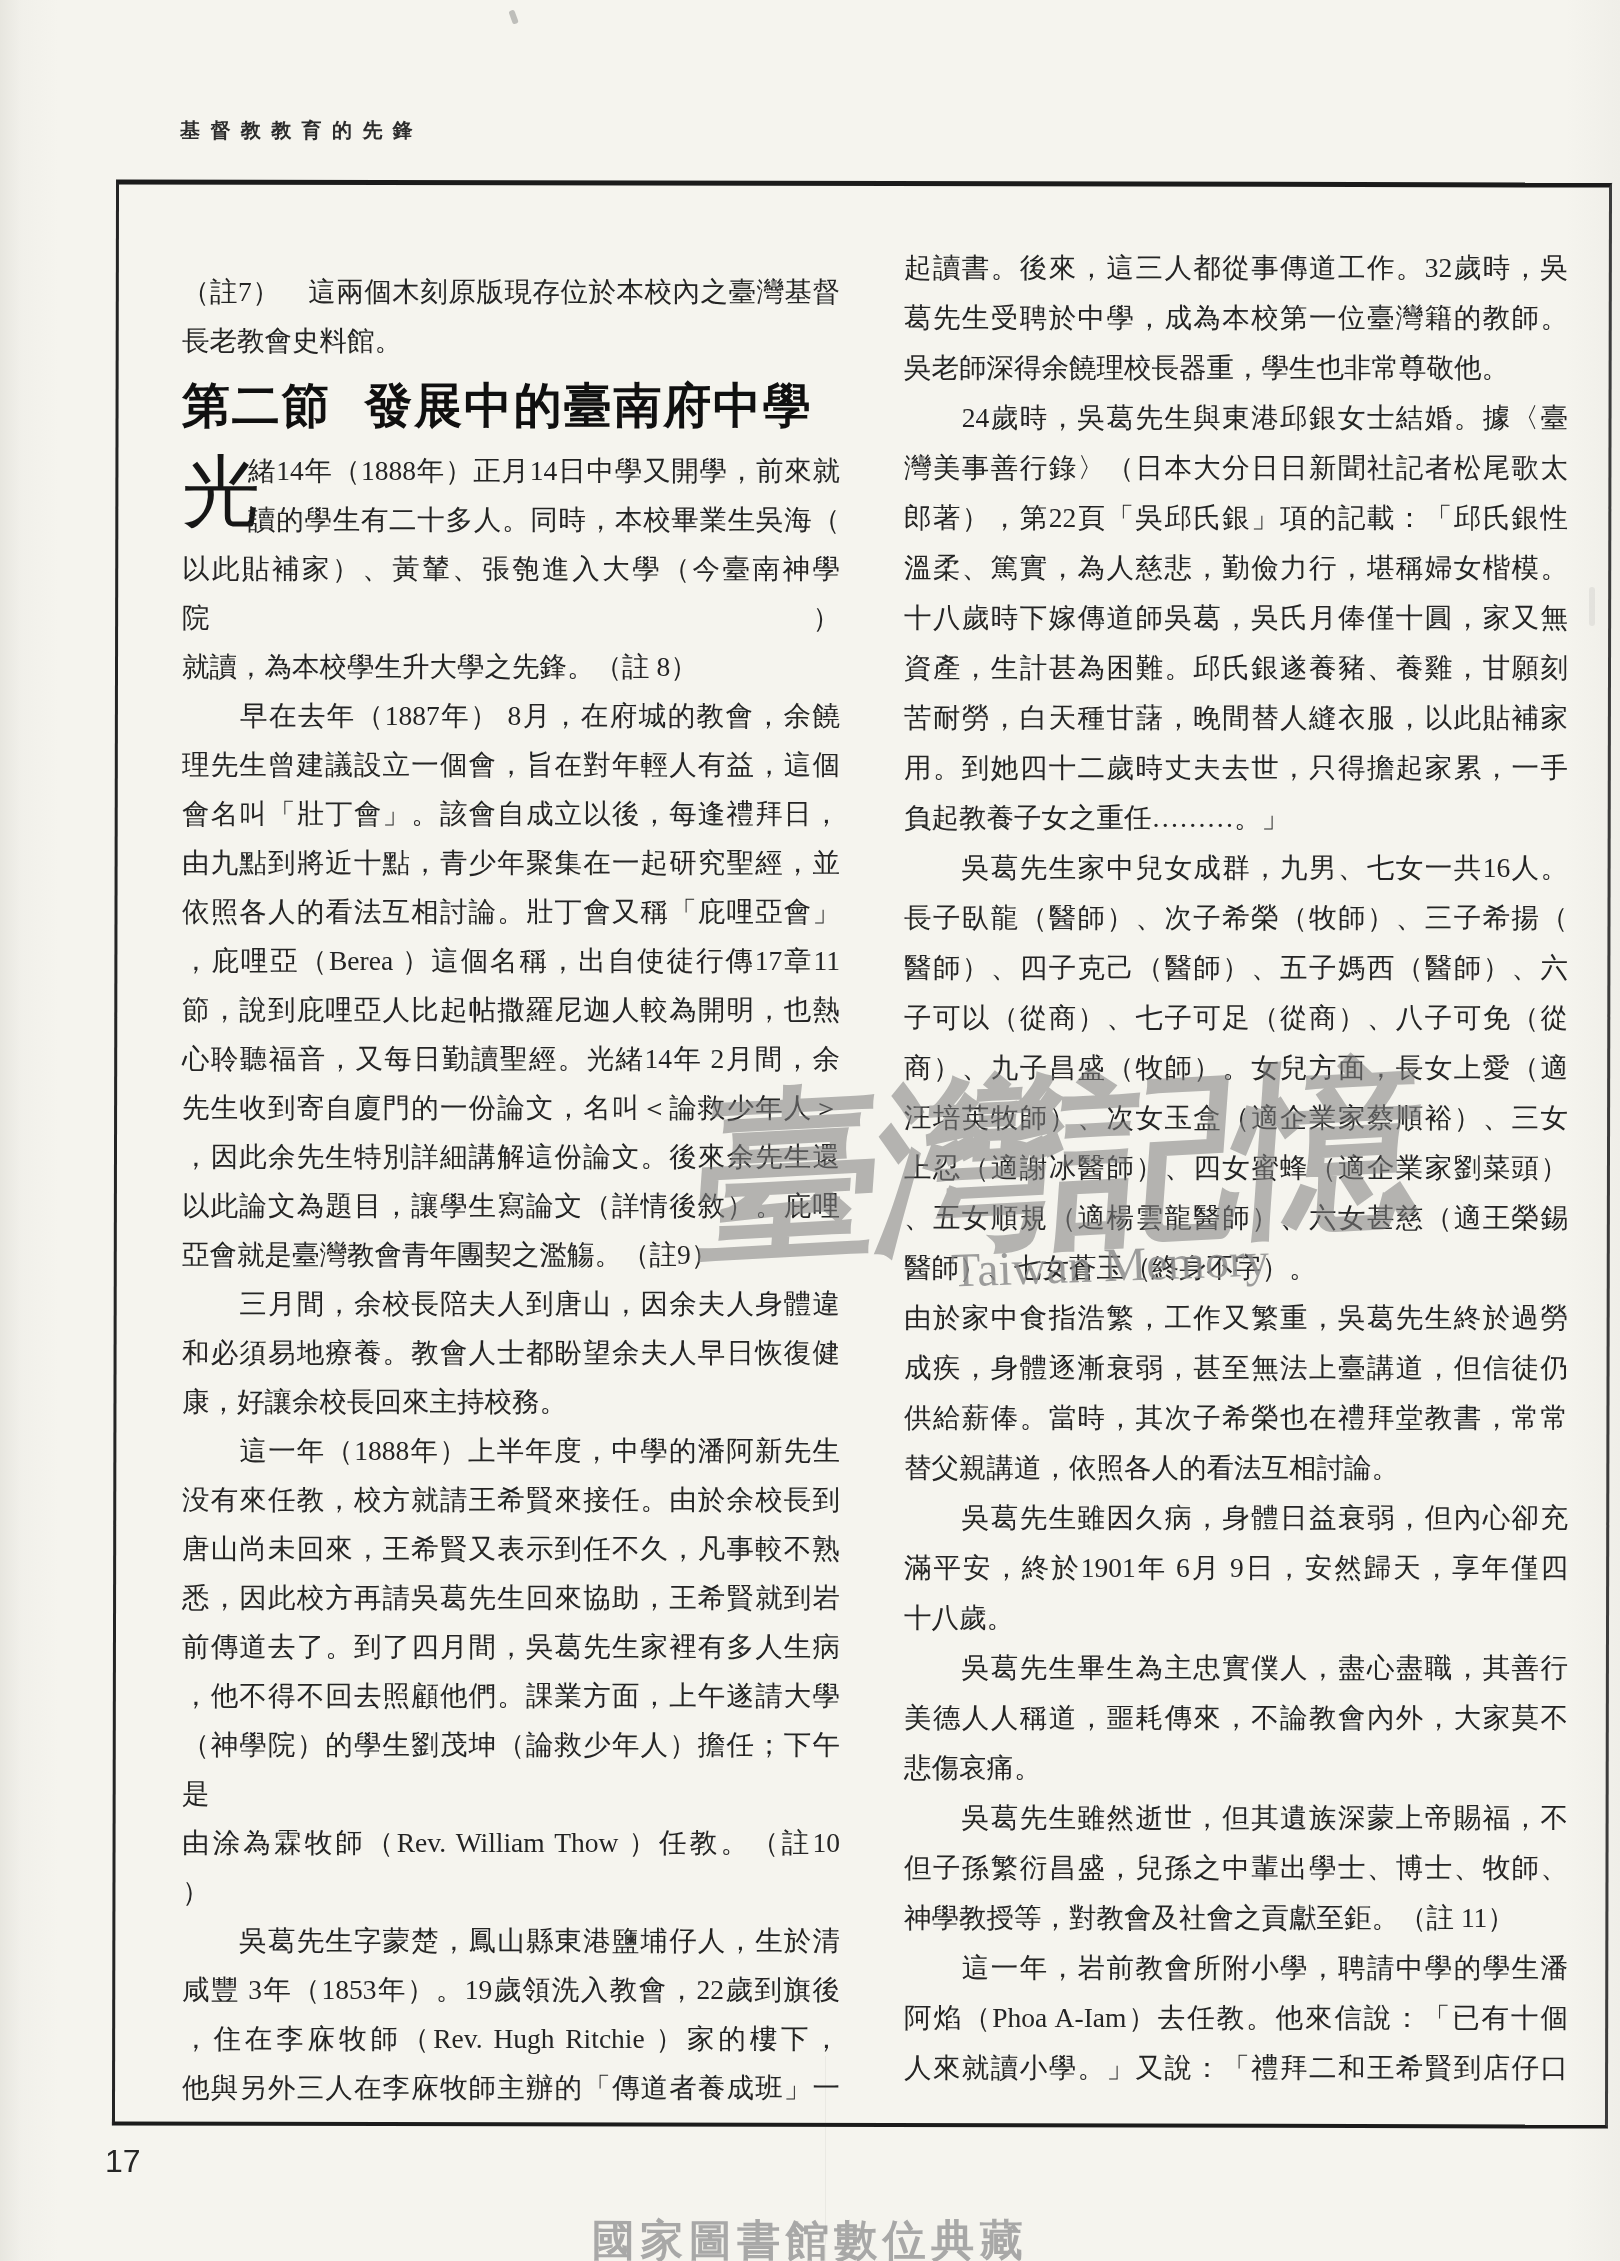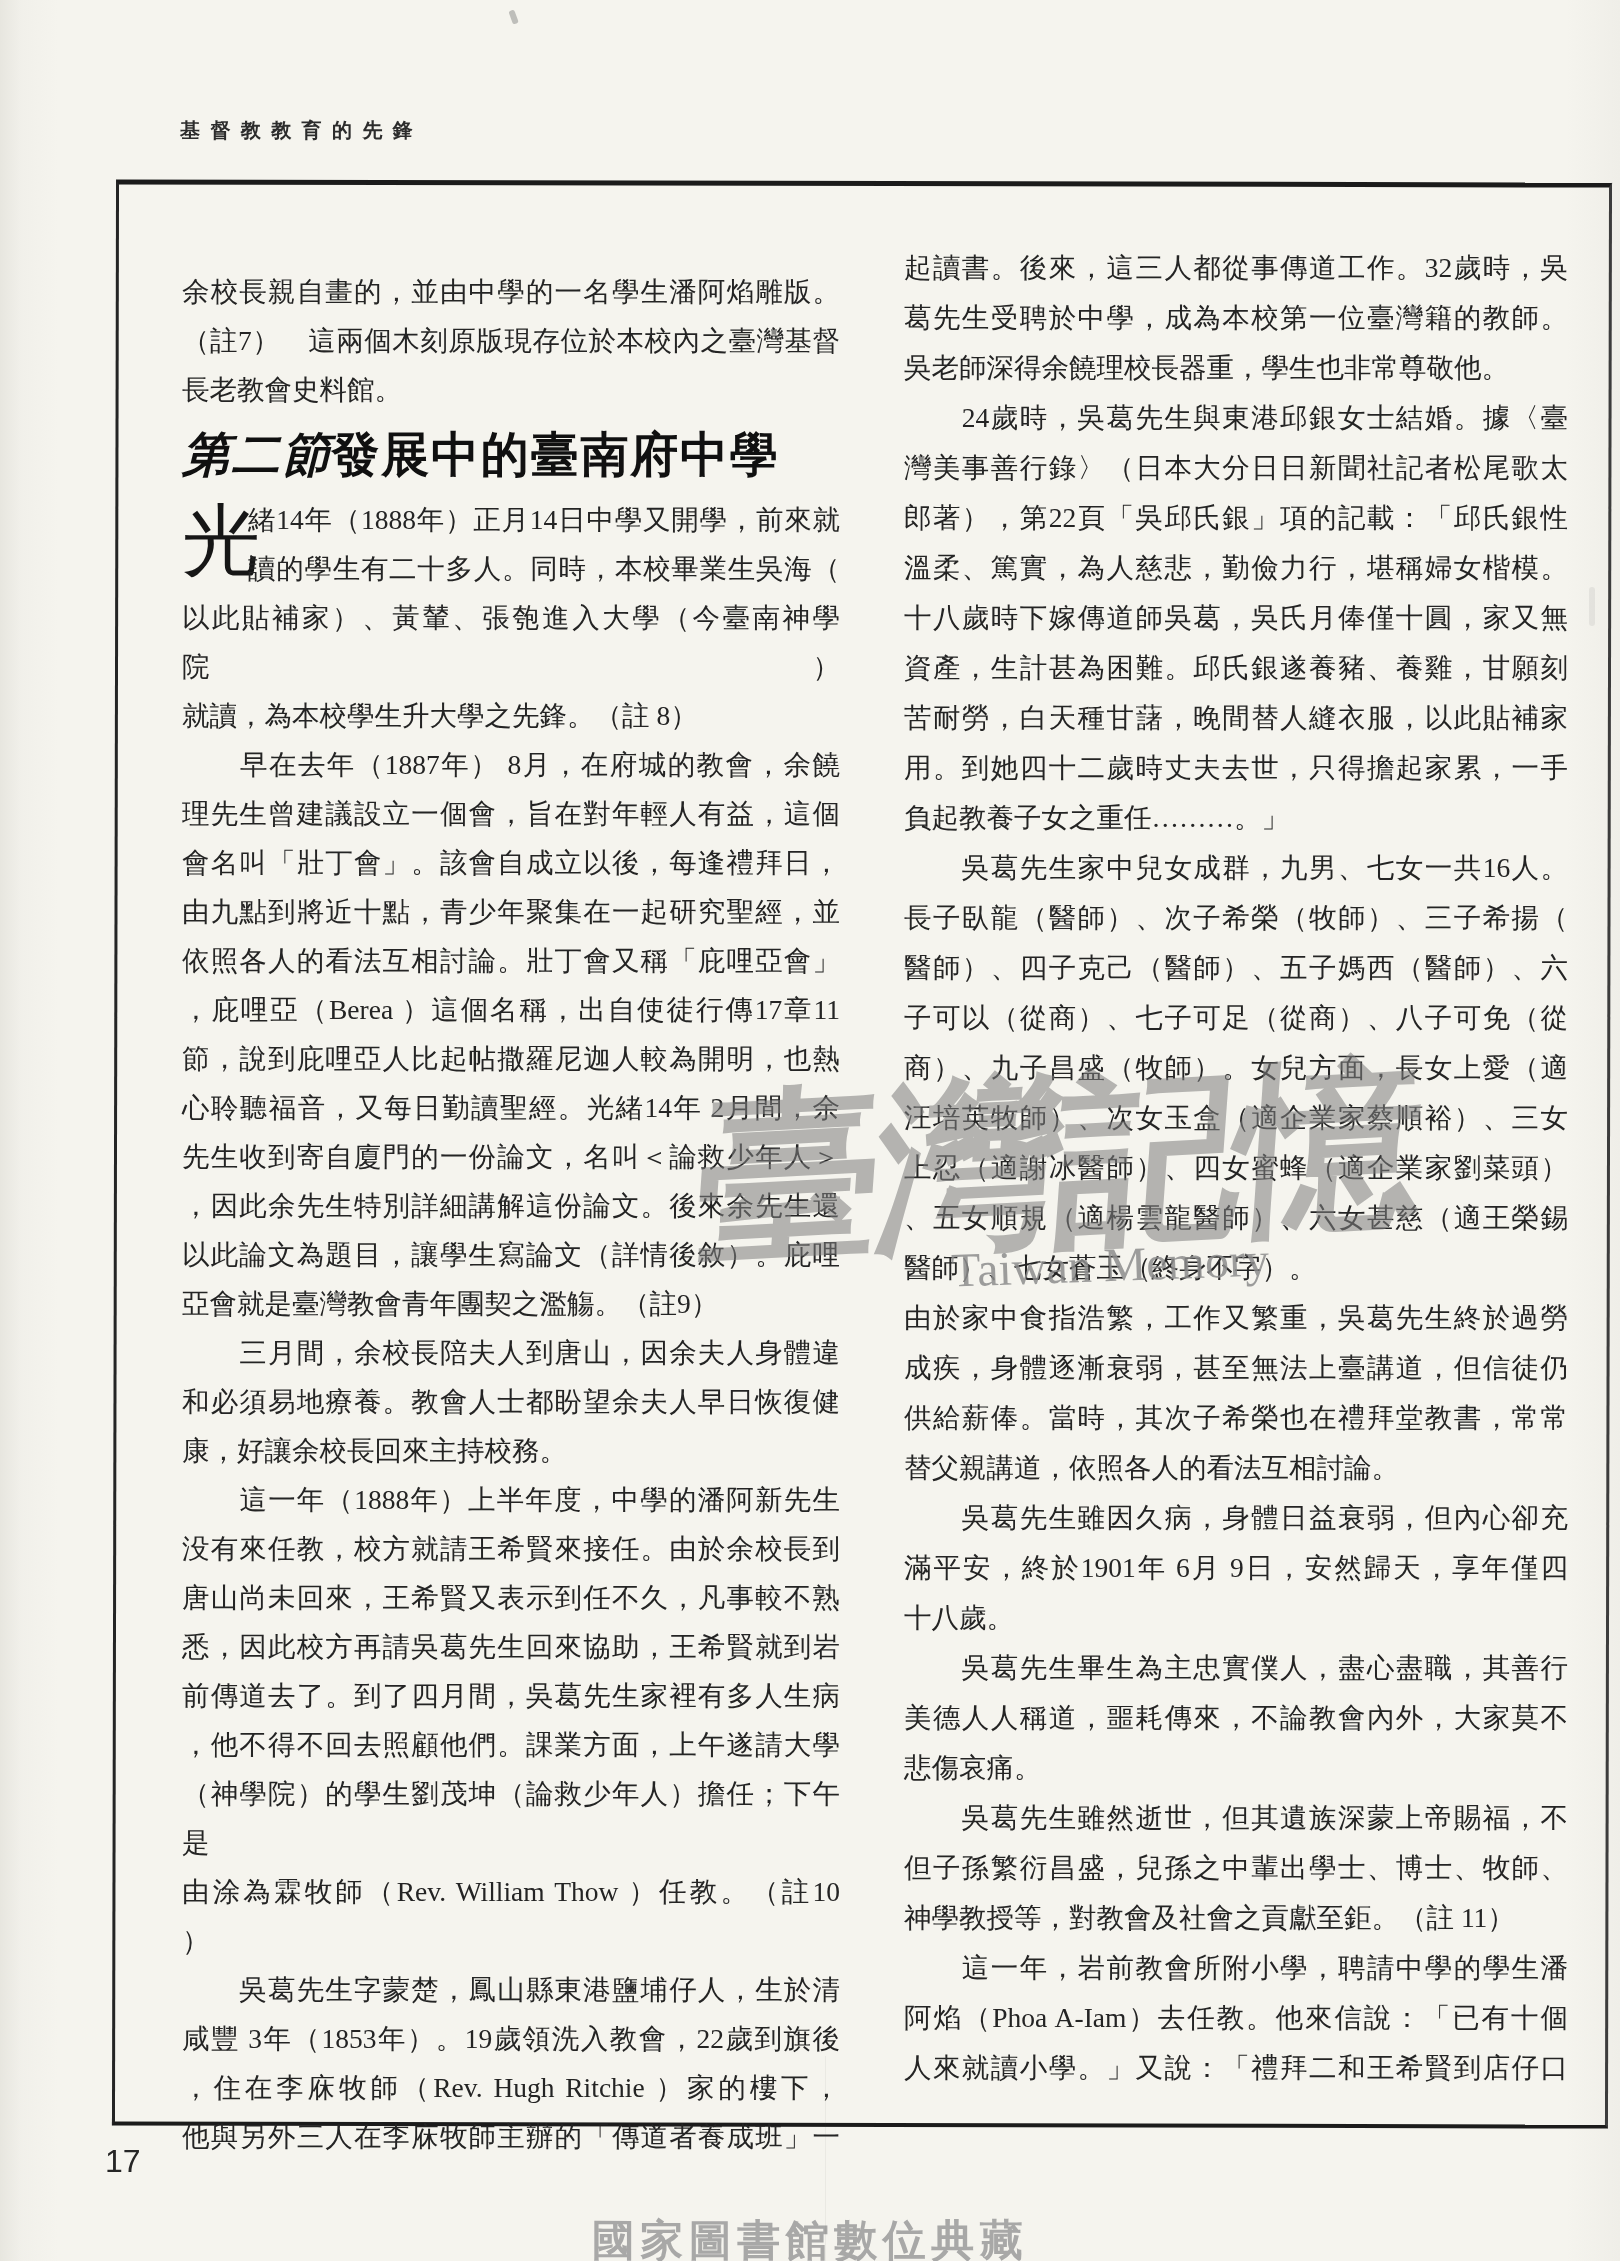--- a/index.html
+++ b/index.html
@@ -34,21 +34,21 @@
     text-align:justify;text-align-last:justify;text-justify:inter-character;
     white-space:normal;
   }
   .col-right .line{line-height:50px;}
   .line.short{text-align-last:left;}
   .heading{
     display:flex;align-items:center;margin:8.6px 0 8.6px 0;height:64px;
     font-family:"Liberation Sans","DejaVu Sans",sans-serif;
     font-weight:900;font-size:48px;color:#101010;letter-spacing:1.8px;
   }
-  .heading .h-num{font-style:italic;}
+  .heading .h-num{margin-right:33px;}
   .dropcap-para{overflow:hidden;}
   .dropcap{
     float:left;width:66px;height:98px;
     font-size:78px;line-height:92px;color:#161616;
     font-family:"Liberation Serif","DejaVu Serif",serif;
   }
   .wm-script{
     position:absolute;left:697px;top:1061px;width:765px;
     font-size:184px;line-height:202px;font-weight:700;
     color:#7f7f7f;opacity:.55;letter-spacing:-3.7px;
@@ -91,21 +91,20 @@
 <body>
 
 <div class="paper">
 
   <div class="running-head">基督教教育的先鋒</div>
 
   <div class="frame"></div>
 
   <div class="col col-left">
     <div id="intro-lines">
-        <div class="line">余校長親自畫的，並由中學的一名學生潘阿焰雕版。</div>
         <div class="line">（註7）　這兩個木刻原版現存位於本校內之臺灣基督</div>
         <div class="line short">長老教會史料館。</div>
       </div>
     <div class="heading">
       <span class="h-num">第二節</span>
       <span class="h-title">發展中的臺南府中學</span>
     </div>
     <div class="dropcap-para">
       <span class="dropcap">光</span>
       <div id="dropcap-lines">

